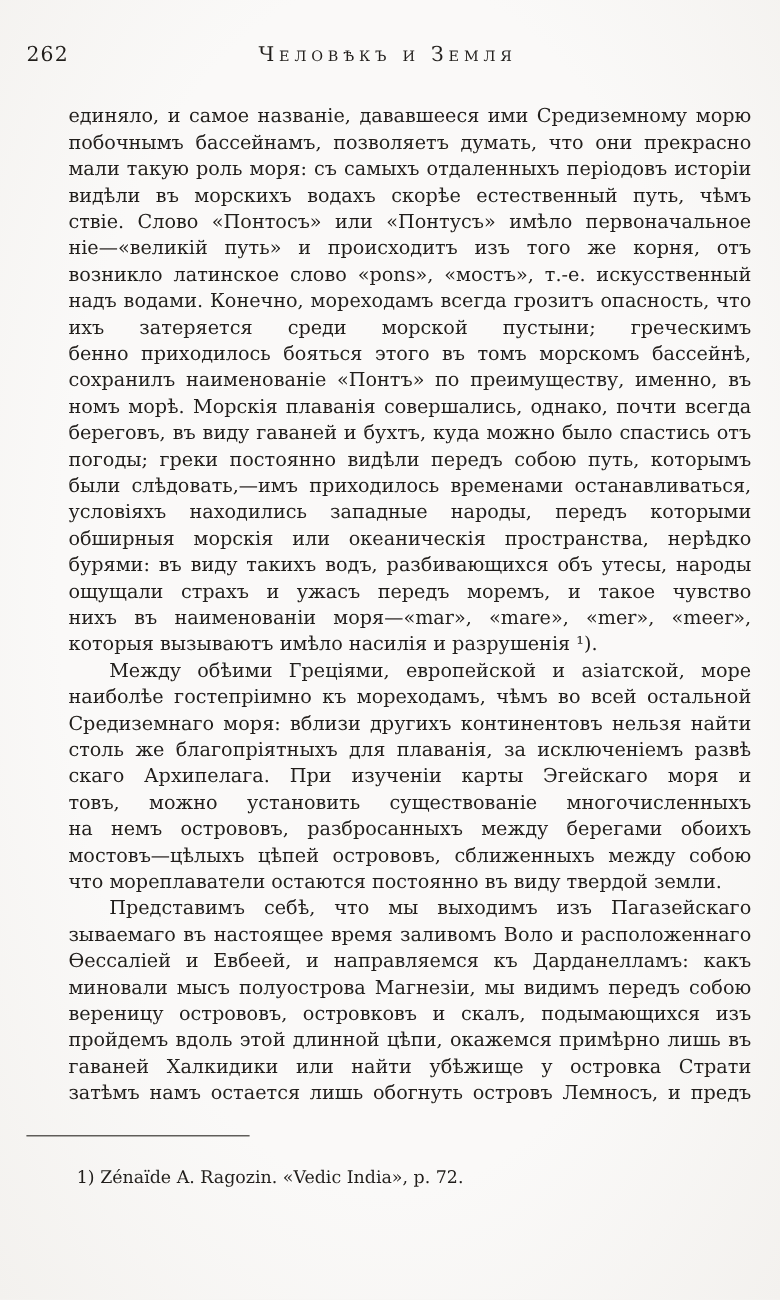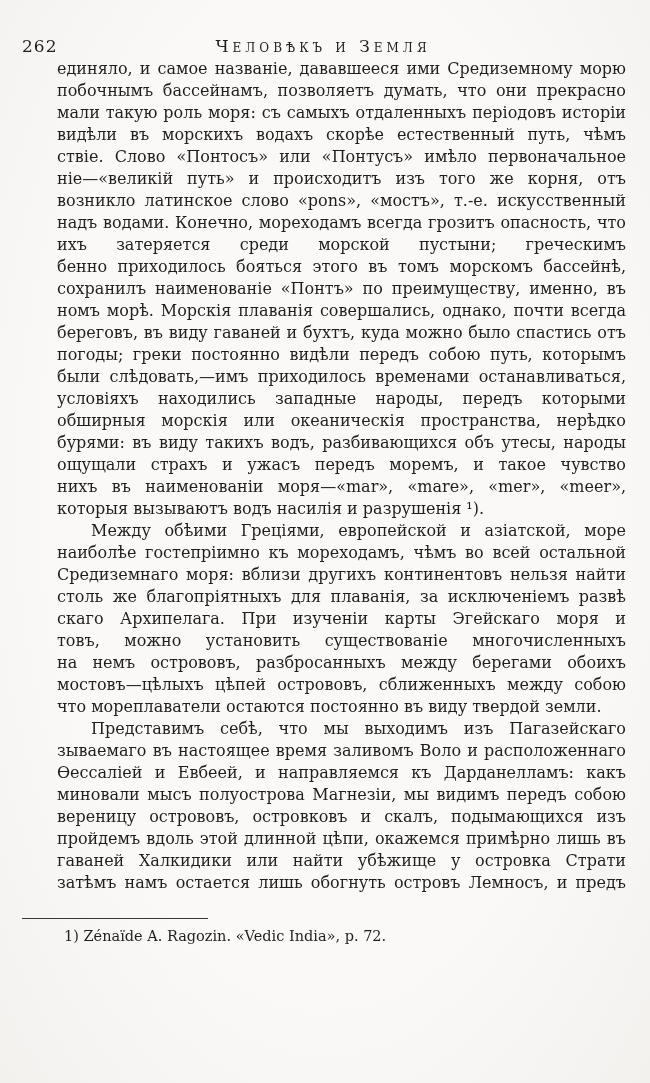--- a/index.html
+++ b/index.html
@@ -14,20 +14,21 @@
     box-sizing: border-box;
     background: #f8f7f5;
     background-image: radial-gradient(ellipse at 50% 45%, #faf9f8 60%, #f3f1ee 100%);
     color: #211e1b;
     padding: 36px 24px 0 20px;
     overflow: hidden;
   }
   .running-head {
     position: relative;
     height: 22px;
+    margin-bottom: 28px;
   }
   .page-num {
     position: absolute; left: 2px; top: 0;
     font-size: 17px; letter-spacing: 1px;
   }
   .head-title {
     display: block; text-align: center;
     font-variant: small-caps;
     font-size: 17px; letter-spacing: 4px;
   }
@@ -47,21 +48,21 @@
     text-align-last: left;
   }
   .line.indent { padding-left: 34px; }
   .footnote-rule {
     width: 186px;
     border: none;
     border-top: 1.5px solid #3a3733;
     margin: 24px 0 0 2px;
   }
   .footnote {
-    margin-top: 7px;
+    margin-top: 25px;
     padding-left: 44px;
     font-size: 14.5px;
     line-height: 20px;
   }
 </style>
 </head>
 <body>
 
 <div class="page">
 
@@ -84,21 +85,21 @@
     <div class="line">сохранилъ наименованіе «Понтъ» по преимуществу, именно, въ Чер-</div>
     <div class="line">номъ морѣ. Морскія плаванія совершались, однако, почти всегда вблизи</div>
     <div class="line">береговъ, въ виду гаваней и бухтъ, куда можно было спастись отъ не-</div>
     <div class="line">погоды; греки постоянно видѣли передъ собою путь, которымъ должны</div>
     <div class="line">были слѣдовать,—имъ приходилось временами останавливаться, но ни-</div>
     <div class="line">условіяхъ находились западные народы, передъ которыми разстилались</div>
     <div class="line">обширныя морскія или океаническія пространства, нерѣдко охватываемыя</div>
     <div class="line">бурями: въ виду такихъ водъ, разбивающихся объ утесы, народы эти</div>
     <div class="line">ощущали страхъ и ужасъ передъ моремъ, и такое чувство вылилось у</div>
     <div class="line">нихъ въ наименованіи моря—«mar», «mare», «mer», «meer», «muir»,—слова,</div>
-    <div class="line end">которыя вызываютъ водъ насилія и разрушенія ¹).</div>
+    <div class="line end">которыя вызываютъ имѣло насилія и разрушенія ¹).</div>
 
     <div class="line indent">Между обѣими Греціями, европейской и азіатской, море относится</div>
     <div class="line">наиболѣе гостепріимно къ мореходамъ, чѣмъ во всей остальной части</div>
     <div class="line">Средиземнаго моря: вблизи другихъ континентовъ нельзя найти водъ</div>
     <div class="line">столь же благопріятныхъ для плаванія, за исключеніемъ развѣ Зонд-</div>
     <div class="line">скаго Архипелага. При изученіи карты Эгейскаго моря и распредѣленія</div>
     <div class="line">товъ, можно установить существованіе многочисленныхъ настоящихъ</div>
     <div class="line">на немъ острововъ, разбросанныхъ между берегами обоихъ континен-</div>
     <div class="line">мостовъ—цѣлыхъ цѣпей острововъ, сближенныхъ между собою настолько,</div>
     <div class="line end">что мореплаватели остаются постоянно въ виду твердой земли.</div>

